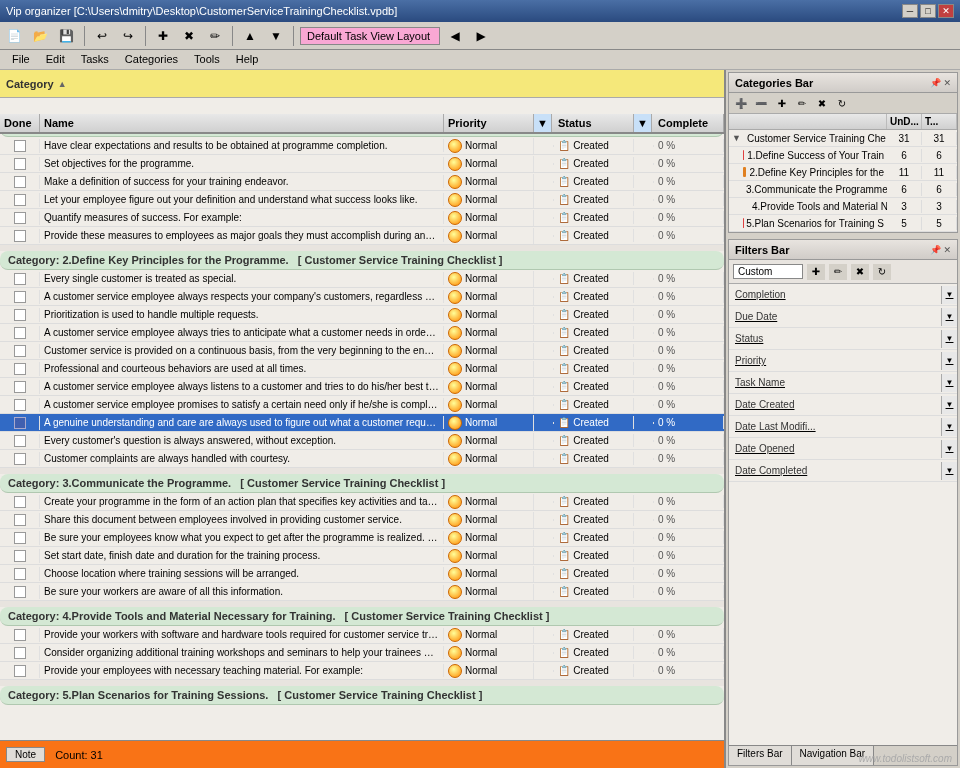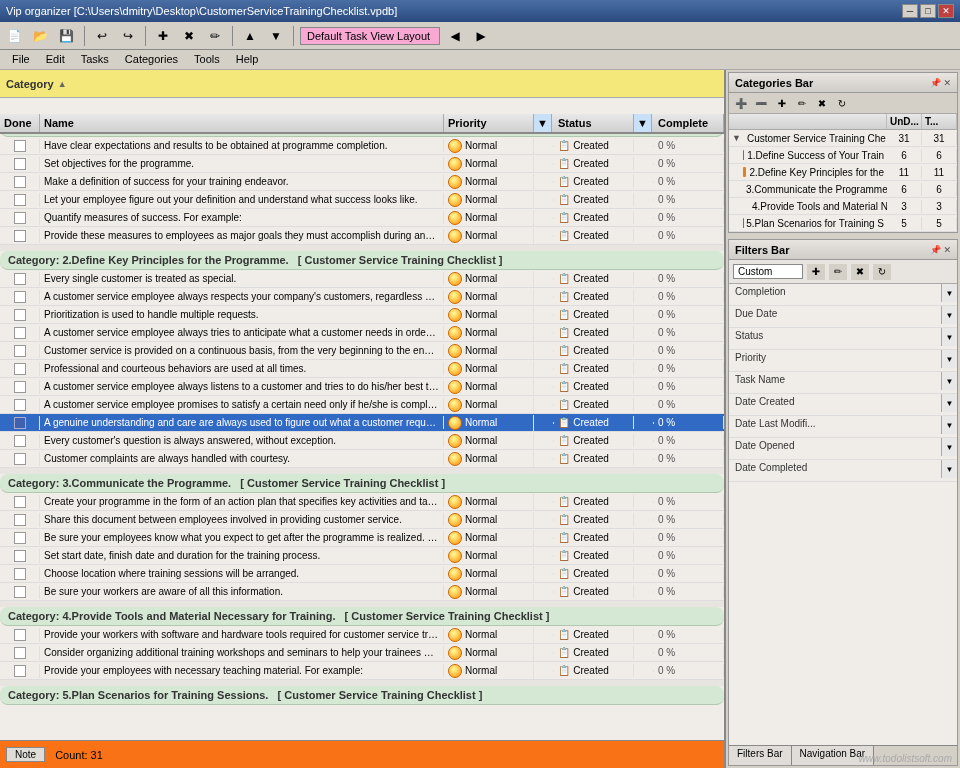--- a/index.html
+++ b/index.html
@@ -272,23 +272,24 @@
       border-bottom: 1px solid #aaa;
       height: 24px;
     }
     .filter-dropdown {
       background: white; border: 1px solid #888;
       padding: 1px 4px; font-size: 10px;
       min-width: 70px;
     }
     .filter-row {
       display: flex;
-      align-items: flex-start;
+      align-items: center;
       border-bottom: 1px solid #ddd;
       height: 22px;
+      text-decoration: underline;
     }
     .filter-label {
       flex: 1; padding: 2px 6px; font-size: 10px; color: #333;
     }
     .filter-select {
       width: 16px; height: 18px;
       background: #e8e8e8; border-left: 1px solid #aaa;
       display: flex; align-items: center; justify-content: center;
       font-size: 8px; cursor: pointer;
     }

